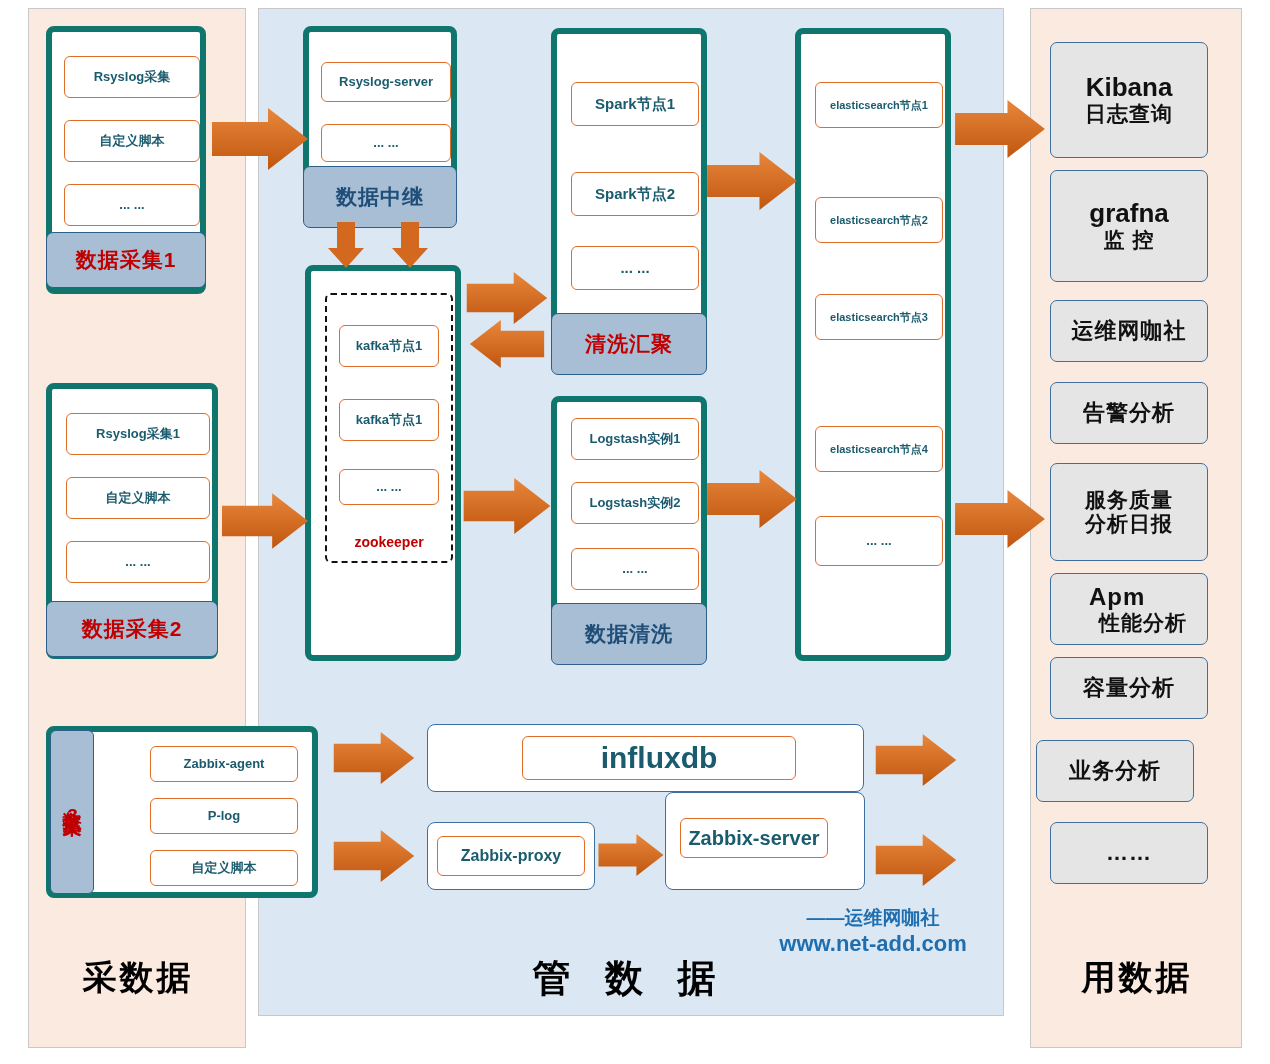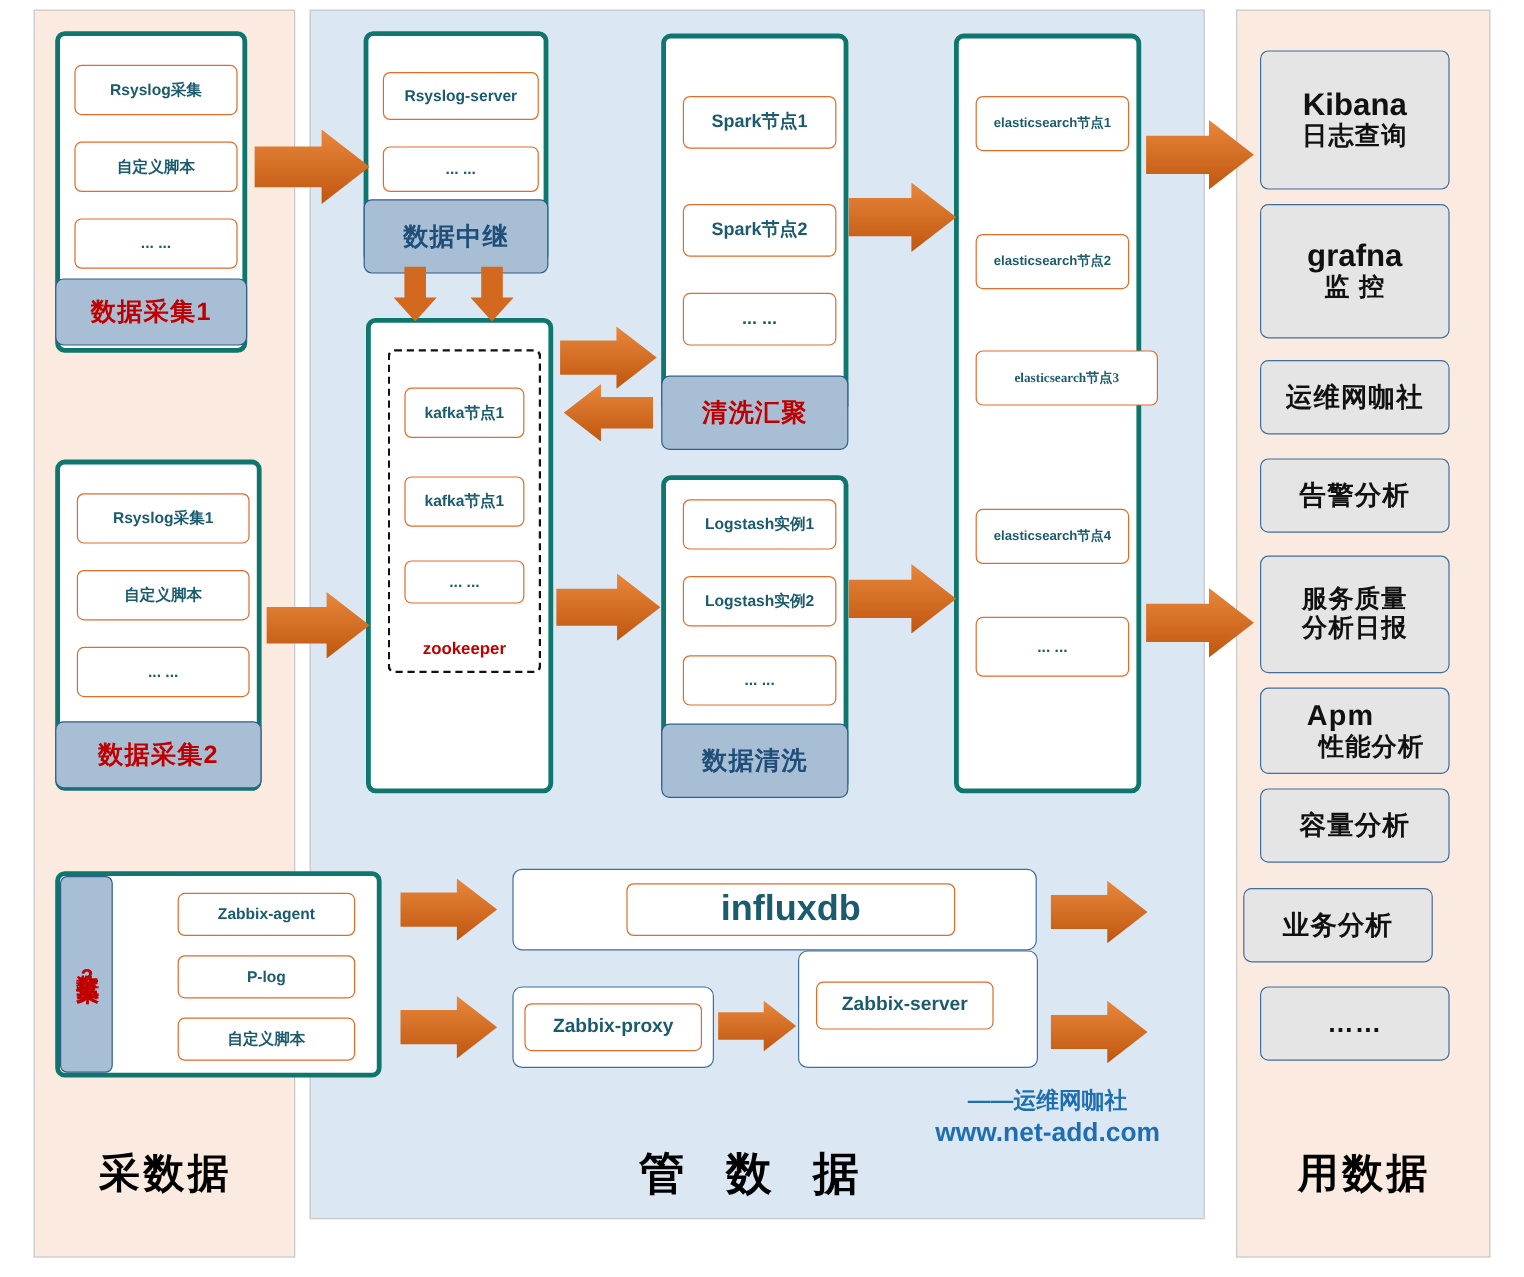--- a/index.html
+++ b/index.html
@@ -12,21 +12,21 @@
   }
   .canvas{position:absolute;left:0;top:0;width:1270px;height:1064px;}
 
   
   .col-bg{position:absolute;border:1px solid #c8c8c8;box-sizing:border-box;}
   .col-left{left:28px;top:8px;width:218px;height:1040px;background:#fbeadf;}
   .col-mid{left:258px;top:8px;width:746px;height:1008px;background:#dbe8f4;}
   .col-right{left:1030px;top:8px;width:212px;height:1040px;background:#fbeadf;}
 
   
-  .group{position:absolute;background:#ffffff;border:4px solid #0f766e;border-radius:8px;box-sizing:border-box;}
+  .group{position:absolute;background:#ffffff;border:6px solid #0f766e;border-radius:8px;box-sizing:border-box;}
 
   
   .node{
     position:absolute;background:#ffffff;border:1px solid #e06c2a;border-radius:6px;
     box-sizing:border-box;display:flex;align-items:center;justify-content:center;
     color:#1a5b6e;font-weight:bold;text-align:center;line-height:1.15;
   }
   .node.sm{font-size:13px;}
   .node.xs{font-size:11px;color:#1a5b6e;}
   .node.md{font-size:15px;}
@@ -141,33 +141,33 @@
   <div class="group" style="left:551px;top:396px;width:156px;height:265px;">
     <div class="node sm" style="left:14px;top:16px;width:128px;height:42px;">Logstash实例1</div>
     <div class="node sm" style="left:14px;top:80px;width:128px;height:42px;">Logstash实例2</div>
     <div class="node sm" style="left:14px;top:146px;width:128px;height:42px;">... ...</div>
   </div>
   <div class="stage blue" style="left:551px;top:603px;width:156px;height:62px;">数据清洗</div>
 
   <div class="group" style="left:795px;top:28px;width:156px;height:633px;">
     <div class="node xs" style="left:14px;top:48px;width:128px;height:46px;">elasticsearch节点1</div>
     <div class="node xs" style="left:14px;top:163px;width:128px;height:46px;">elasticsearch节点2</div>
-    <div class="node xs" style="left:14px;top:260px;width:152px;height:46px;font-family:Liberation Serif, serif;">elasticsearch节点3</div>
+    <div class="node xs" style="left:14px;top:260px;width:128px;height:46px;">elasticsearch节点3</div>
     <div class="node xs" style="left:14px;top:392px;width:128px;height:46px;">elasticsearch节点4</div>
     <div class="node sm" style="left:14px;top:482px;width:128px;height:50px;">... ...</div>
   </div>
 
   <div class="influx" style="left:427px;top:724px;width:437px;height:68px;"></div>
   <div class="influx-inner" style="left:522px;top:736px;width:274px;height:44px;">influxdb</div>
 
   <div class="influx" style="left:427px;top:822px;width:168px;height:68px;"></div>
   <div class="influx-inner" style="left:437px;top:836px;width:148px;height:40px;font-size:16px;">Zabbix-proxy</div>
 
   <div class="influx" style="left:665px;top:792px;width:200px;height:98px;"></div>
-  <div class="influx-inner" style="left:680px;top:818px;width:148px;height:40px;font-size:16px;">Zabbix-server</div>
+  <div class="influx-inner" style="left:680px;top:818px;width:148px;height:40px;font-size:20px;">Zabbix-server</div>
 
   <div class="ritem" style="left:1050px;top:42px;width:158px;height:116px;">
     <span class="l1">Kibana</span>
     <span class="l2">日志查询</span>
   </div>
   <div class="ritem" style="left:1050px;top:170px;width:158px;height:112px;">
     <span class="l1">grafna</span>
     <span class="l2">监  控</span>
   </div>
   <div class="ritem single" style="left:1050px;top:300px;width:158px;height:62px;">

